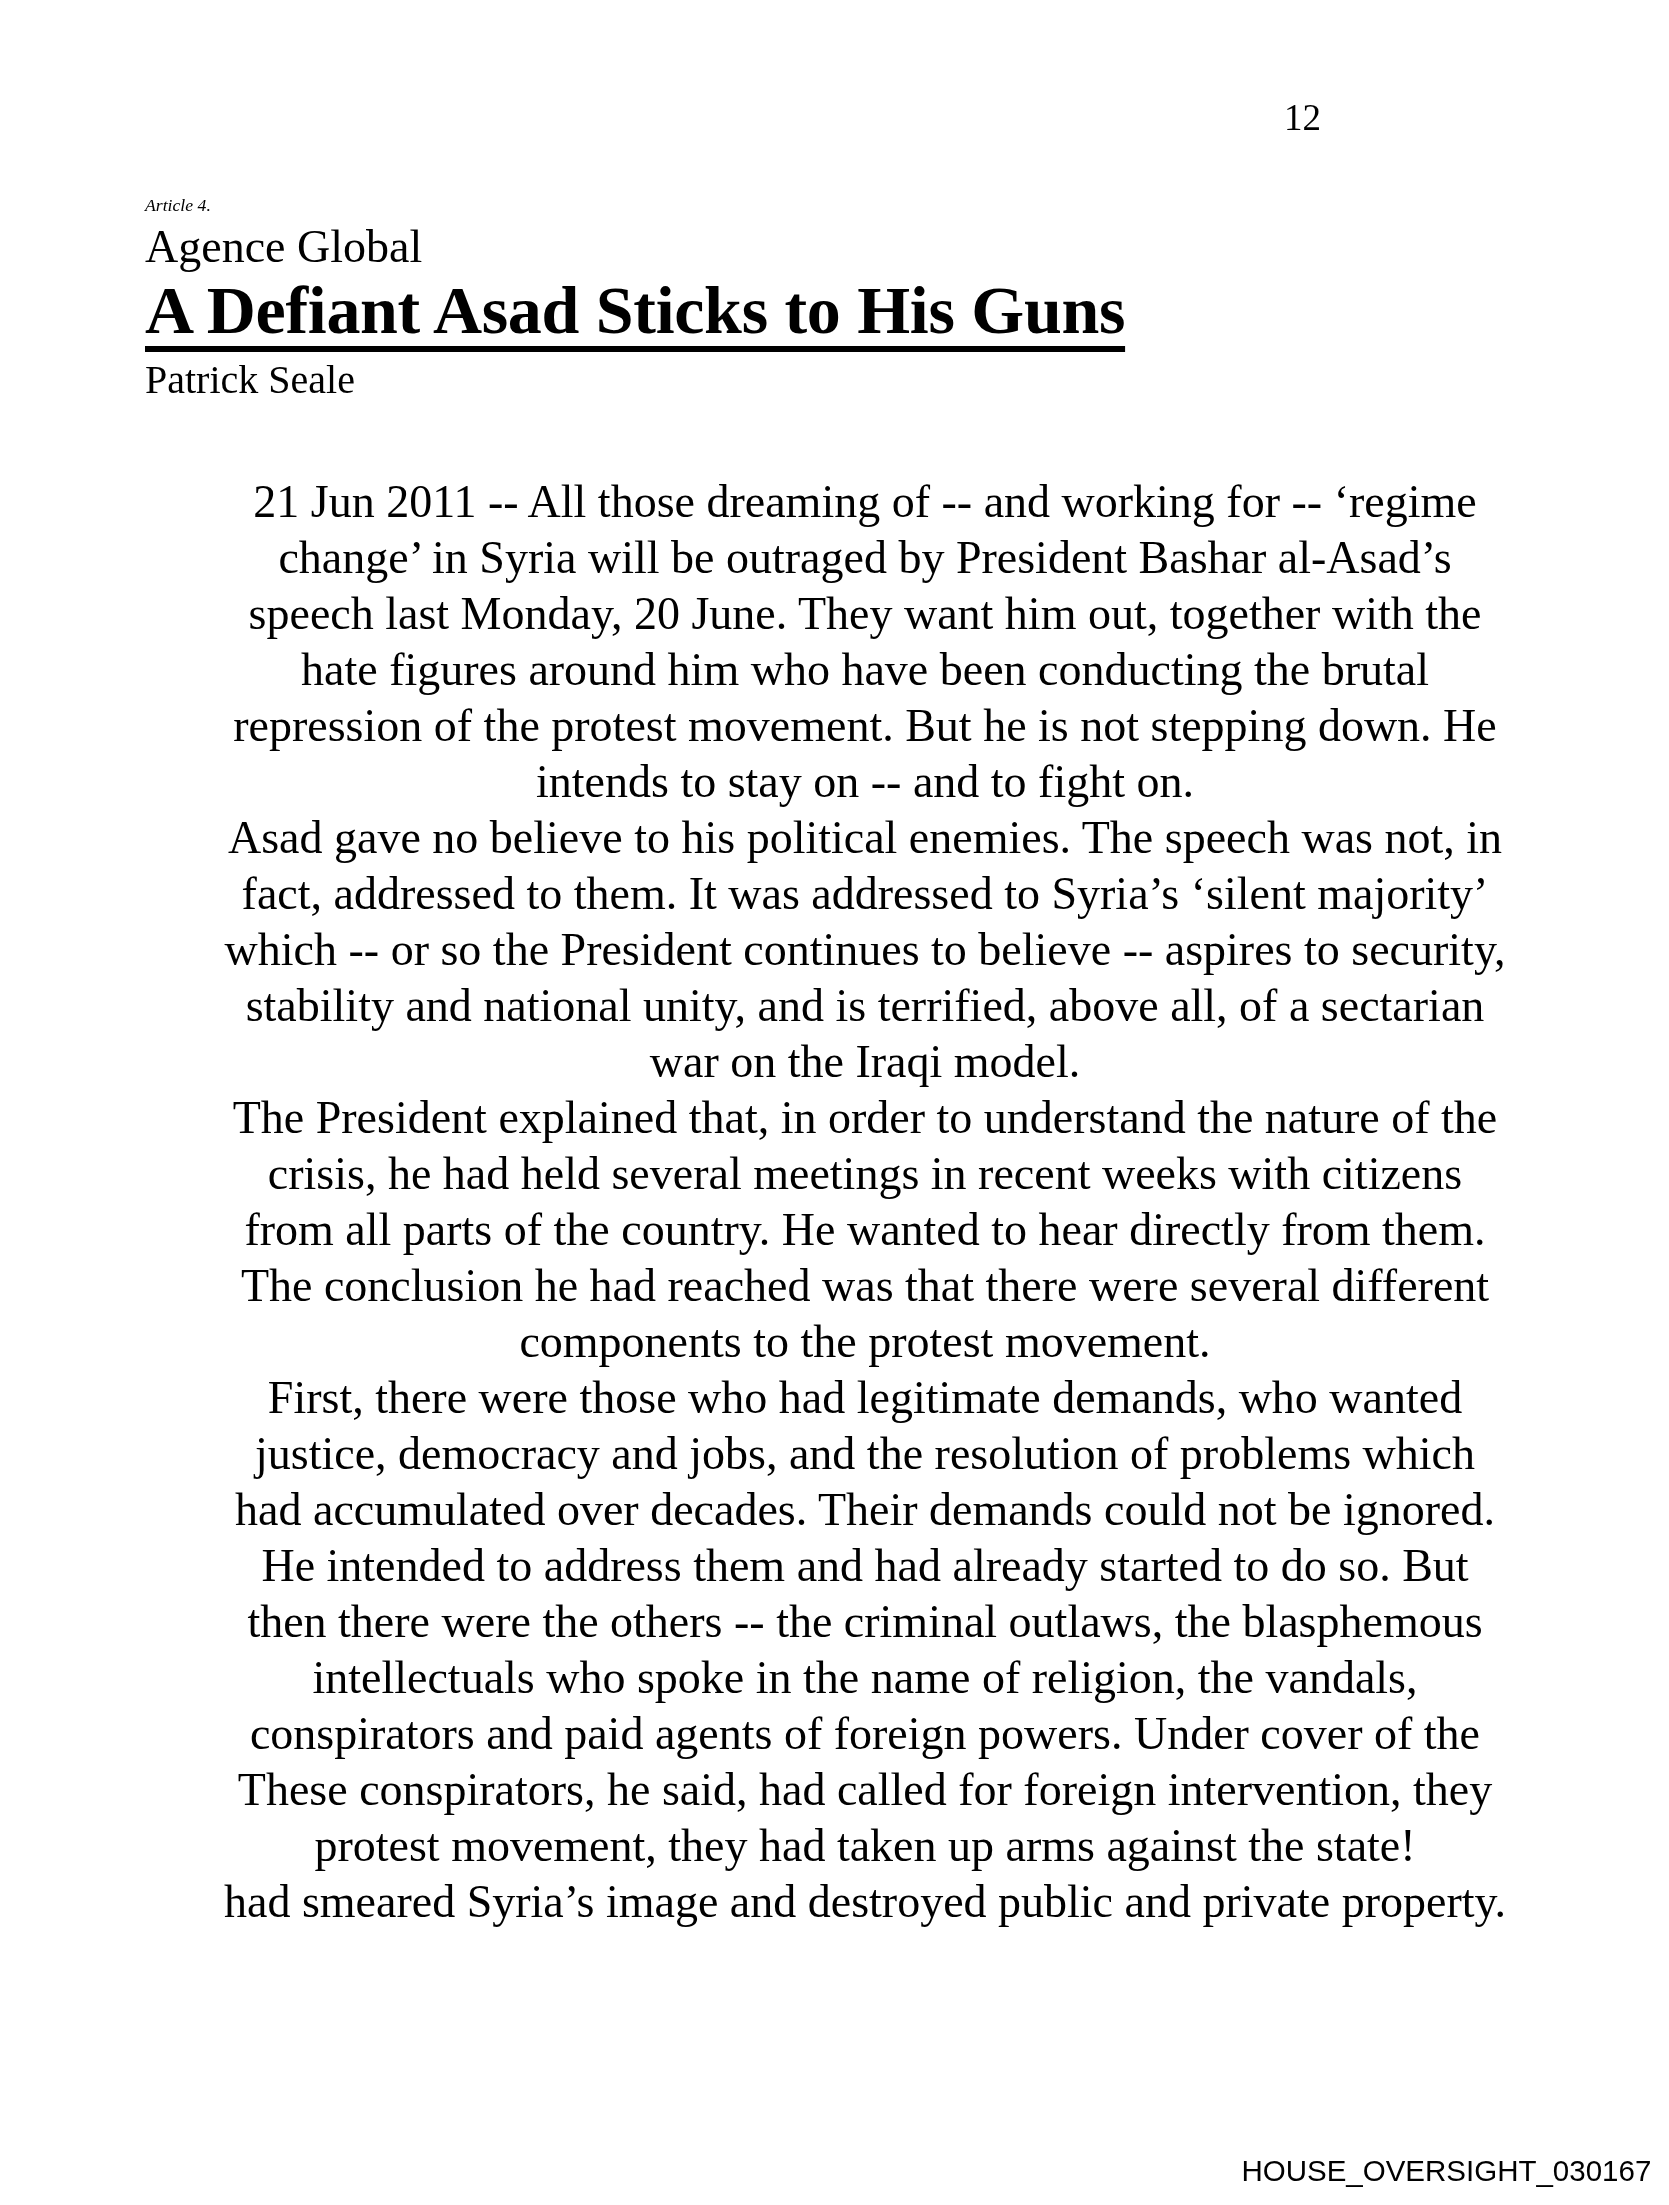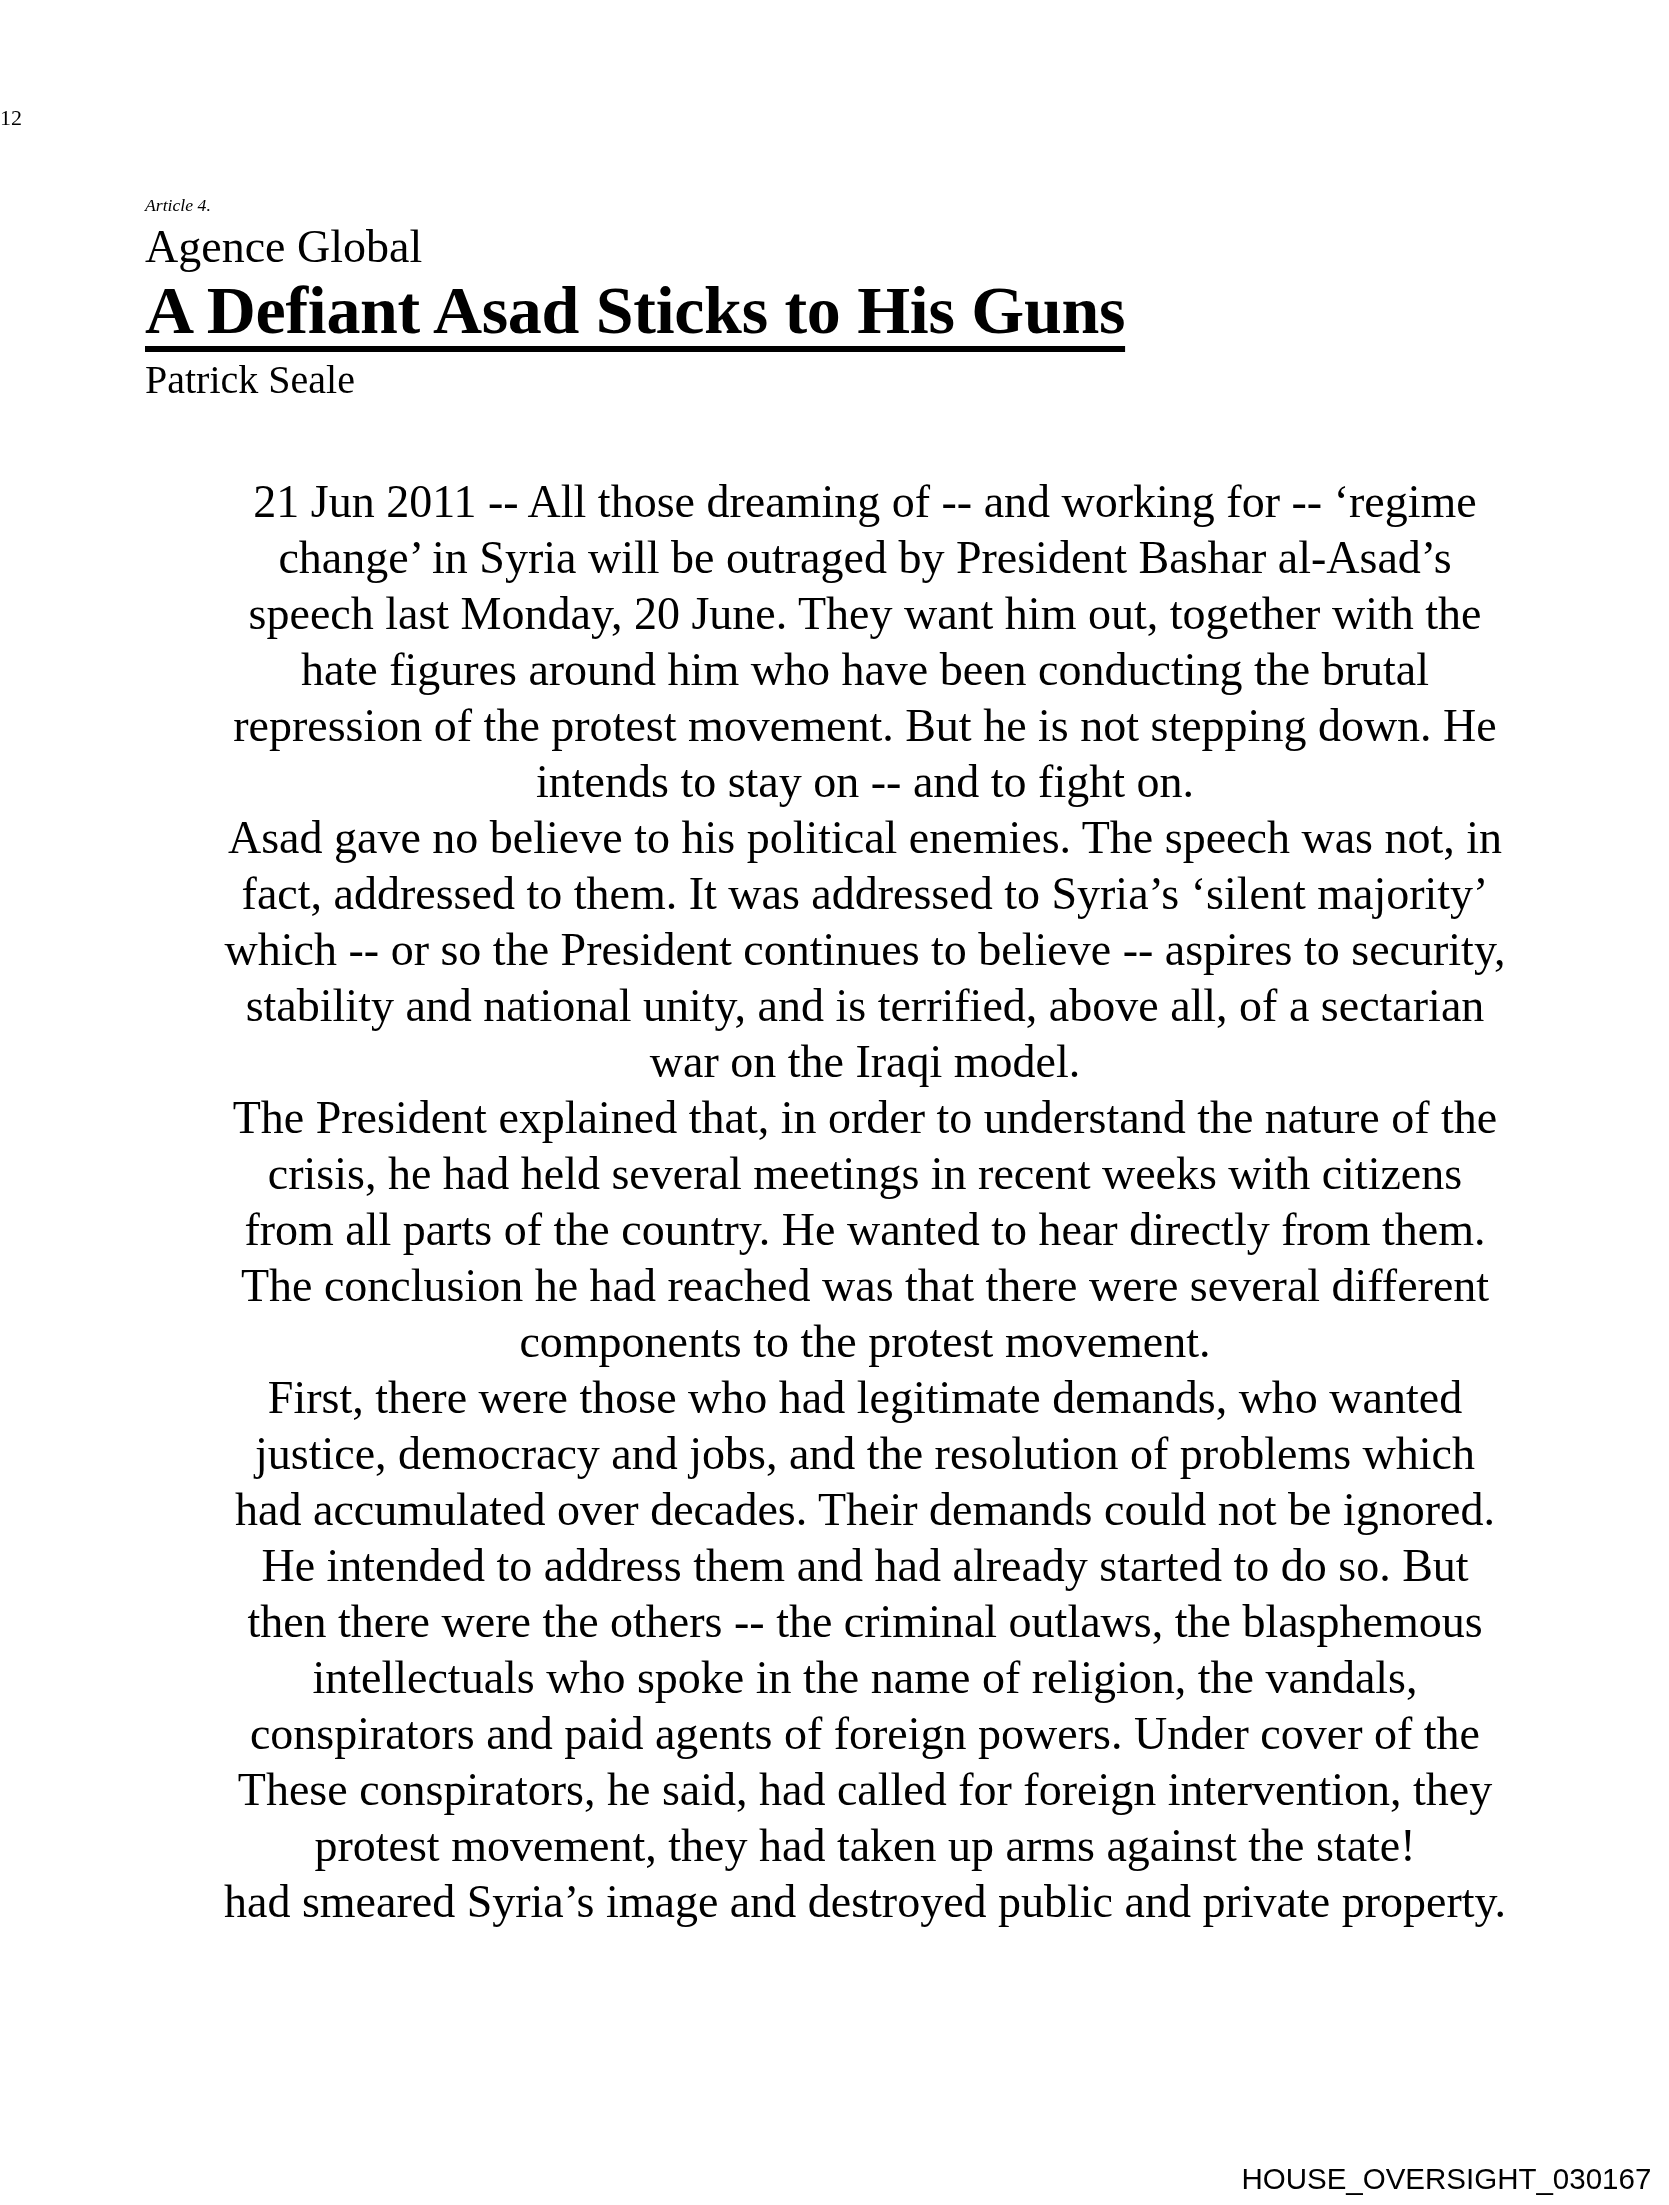--- a/index.html
+++ b/index.html
@@ -13,22 +13,22 @@
       position: relative;
       overflow: hidden;
       color: #000000;
       font-family: "Liberation Serif", serif;
     }
     .page-number {
       position: absolute;
       top: 98px;
       left: 0;
       width: 1321px;
-      text-align: left;
-      font-size: 22px;
+      text-align: right;
+      font-size: 37px;
       line-height: 39px;
     }
     .header {
       position: absolute;
       left: 145px;
       top: 194px;
       width: 1407px;
     }
     .article-label {
       font-size: 17.7px;
@@ -70,21 +70,20 @@
       display: block;
       white-space: nowrap;
     }
     .footer-id {
       position: absolute;
       right: 17.7px;
       top: 2152px;
       font-family: "Liberation Sans", sans-serif;
       font-size: 29.5px;
       line-height: 37px;
-      margin-top: 8px;
     }
   </style>
 </head>
 <body>
 
 <div class="page-number">12</div>
 
 <div class="header">
   <p class="article-label">Article 4.</p>
   <p class="source">Agence Global</p>

